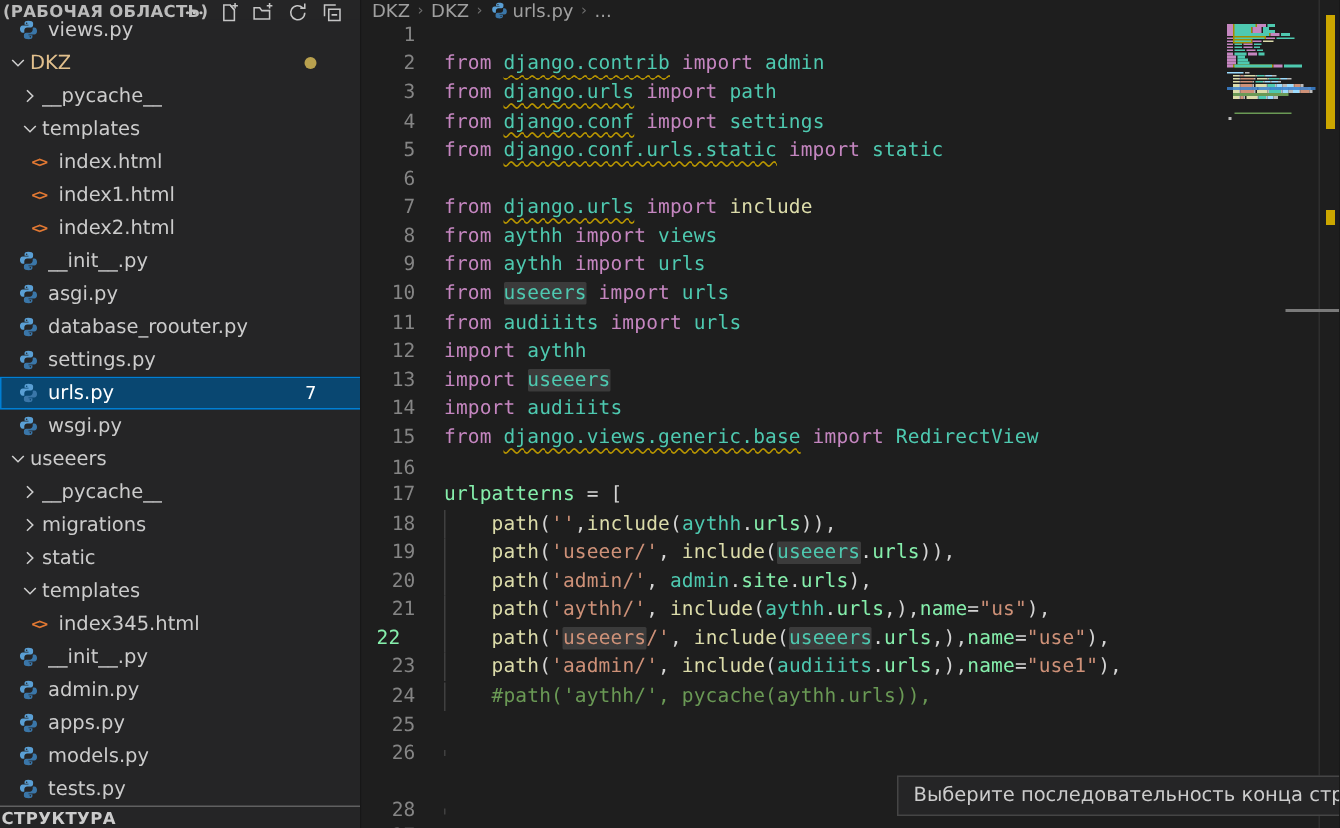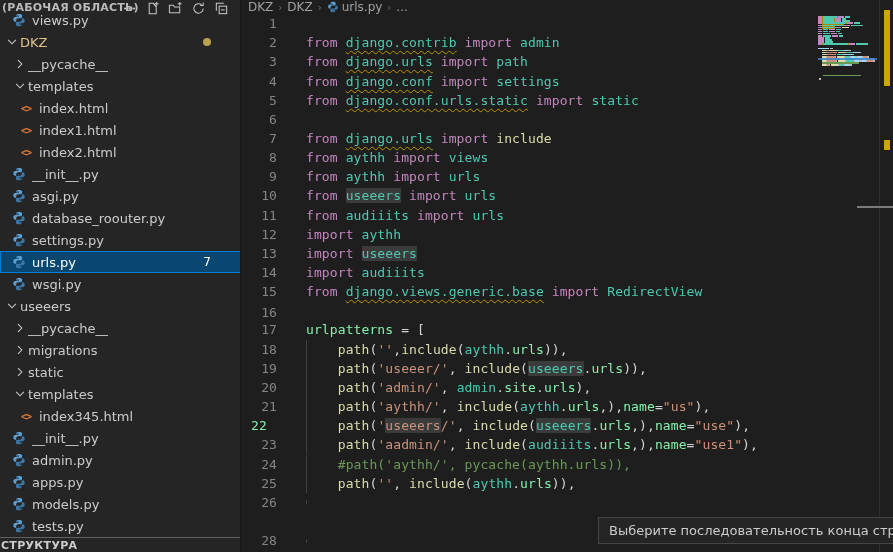--- a/index.html
+++ b/index.html
@@ -57,21 +57,21 @@
   .bc-sep { margin:0 5px; color:#6b6b6b; font-size:10px; }
   .bc-item svg { width:12px; height:12px; }
   #code { position:absolute; left:0; top:14px; width:100%; }
   .cline {
     position:absolute; left:0; width:652px; height:19.15px;
     display:flex; align-items:center;
     font-family:"DejaVu Sans Mono", monospace; font-size:13px; letter-spacing:0.1px;
   }
   .ln { width:36px; text-align:right; color:#858585; flex:none; font-size:13px; }
   .ln.cur { color:#86efac;text-align:center; }
-  .lc { position:relative; margin-left:29px; white-space:pre; }
+  .lc { position:relative; margin-left:19px; white-space:pre; }
   .guide { position:absolute; left:0; top:-2px; bottom:-2px; width:1px; background:#404040; }
   .tk-k { color:#C586C0; } .tk-m { color:#4EC9B0; } .tk-f { color:#DCDCAA; }
   .tk-v { color:#86efac; } .tk-s { color:#CE9178; } .tk-c { color:#6A9955; }
   .tk-p { color:#D4D4D4; }
   .wv { text-decoration:underline; text-decoration-style:wavy; text-decoration-color:#B89500;
         text-decoration-thickness:1px; text-underline-offset:3px; }
   .hl { background:rgba(121,121,121,0.32); border-radius:1px; }
   
   #minimap { position:absolute; left:577px; top:14px; width:60px; height:300px; overflow:hidden; }
   .mm-seg { position:absolute; height:1.5px; }
@@ -449,21 +449,20 @@
         <div class="cline" style="top: 421.3px;">
           <span class="ln">23</span>
           <span class="lc"><i class="guide"></i><span class="tk-p">    </span><span class="tk-f">path</span><span class="tk-p">(</span><span class="tk-s">'aadmin/'</span><span class="tk-p">, </span><span class="tk-f">include</span><span class="tk-p">(</span><span class="tk-m">audiiits</span><span class="tk-p">.</span><span class="tk-v">urls</span><span class="tk-p">,),</span><span class="tk-v">name</span><span class="tk-p">=</span><span class="tk-s">"use1"</span><span class="tk-p">),</span></span>
         </div>
         <div class="cline" style="top: 440.45px;">
           <span class="ln">24</span>
           <span class="lc"><i class="guide"></i><span class="tk-p">    </span><span class="tk-c">#path('aythh/', pycache(aythh.urls)),</span></span>
         </div>
         <div class="cline" style="top: 459.6px;">
           <span class="ln">25</span>
-          <span class="lc"><i class="guide"></i><span class="tk-p">    </span><span class="tk-f">path</span><span class="tk-p">(</span><span class="tk-s">''</span><span class="tk-p">, </span><span class="tk-f">include</span><span class="tk-p">(</span><span class="tk-m">aythh</span><span class="tk-p">.</span><span class="tk-v">urls</span><span class="tk-p">)),</span></span>
         </div>
         <div class="cline" style="top: 478.75px;">
           <span class="ln">26</span>
           <span class="lc"><i class="guide"></i></span>
         </div>
         <div class="cline" style="top: 497.9px; margin-top: 36px;">
           <span class="ln">27</span>
           <span class="lc"><i class="guide"></i></span>
         </div>
         <div class="cline" style="top: 517.05px;">

